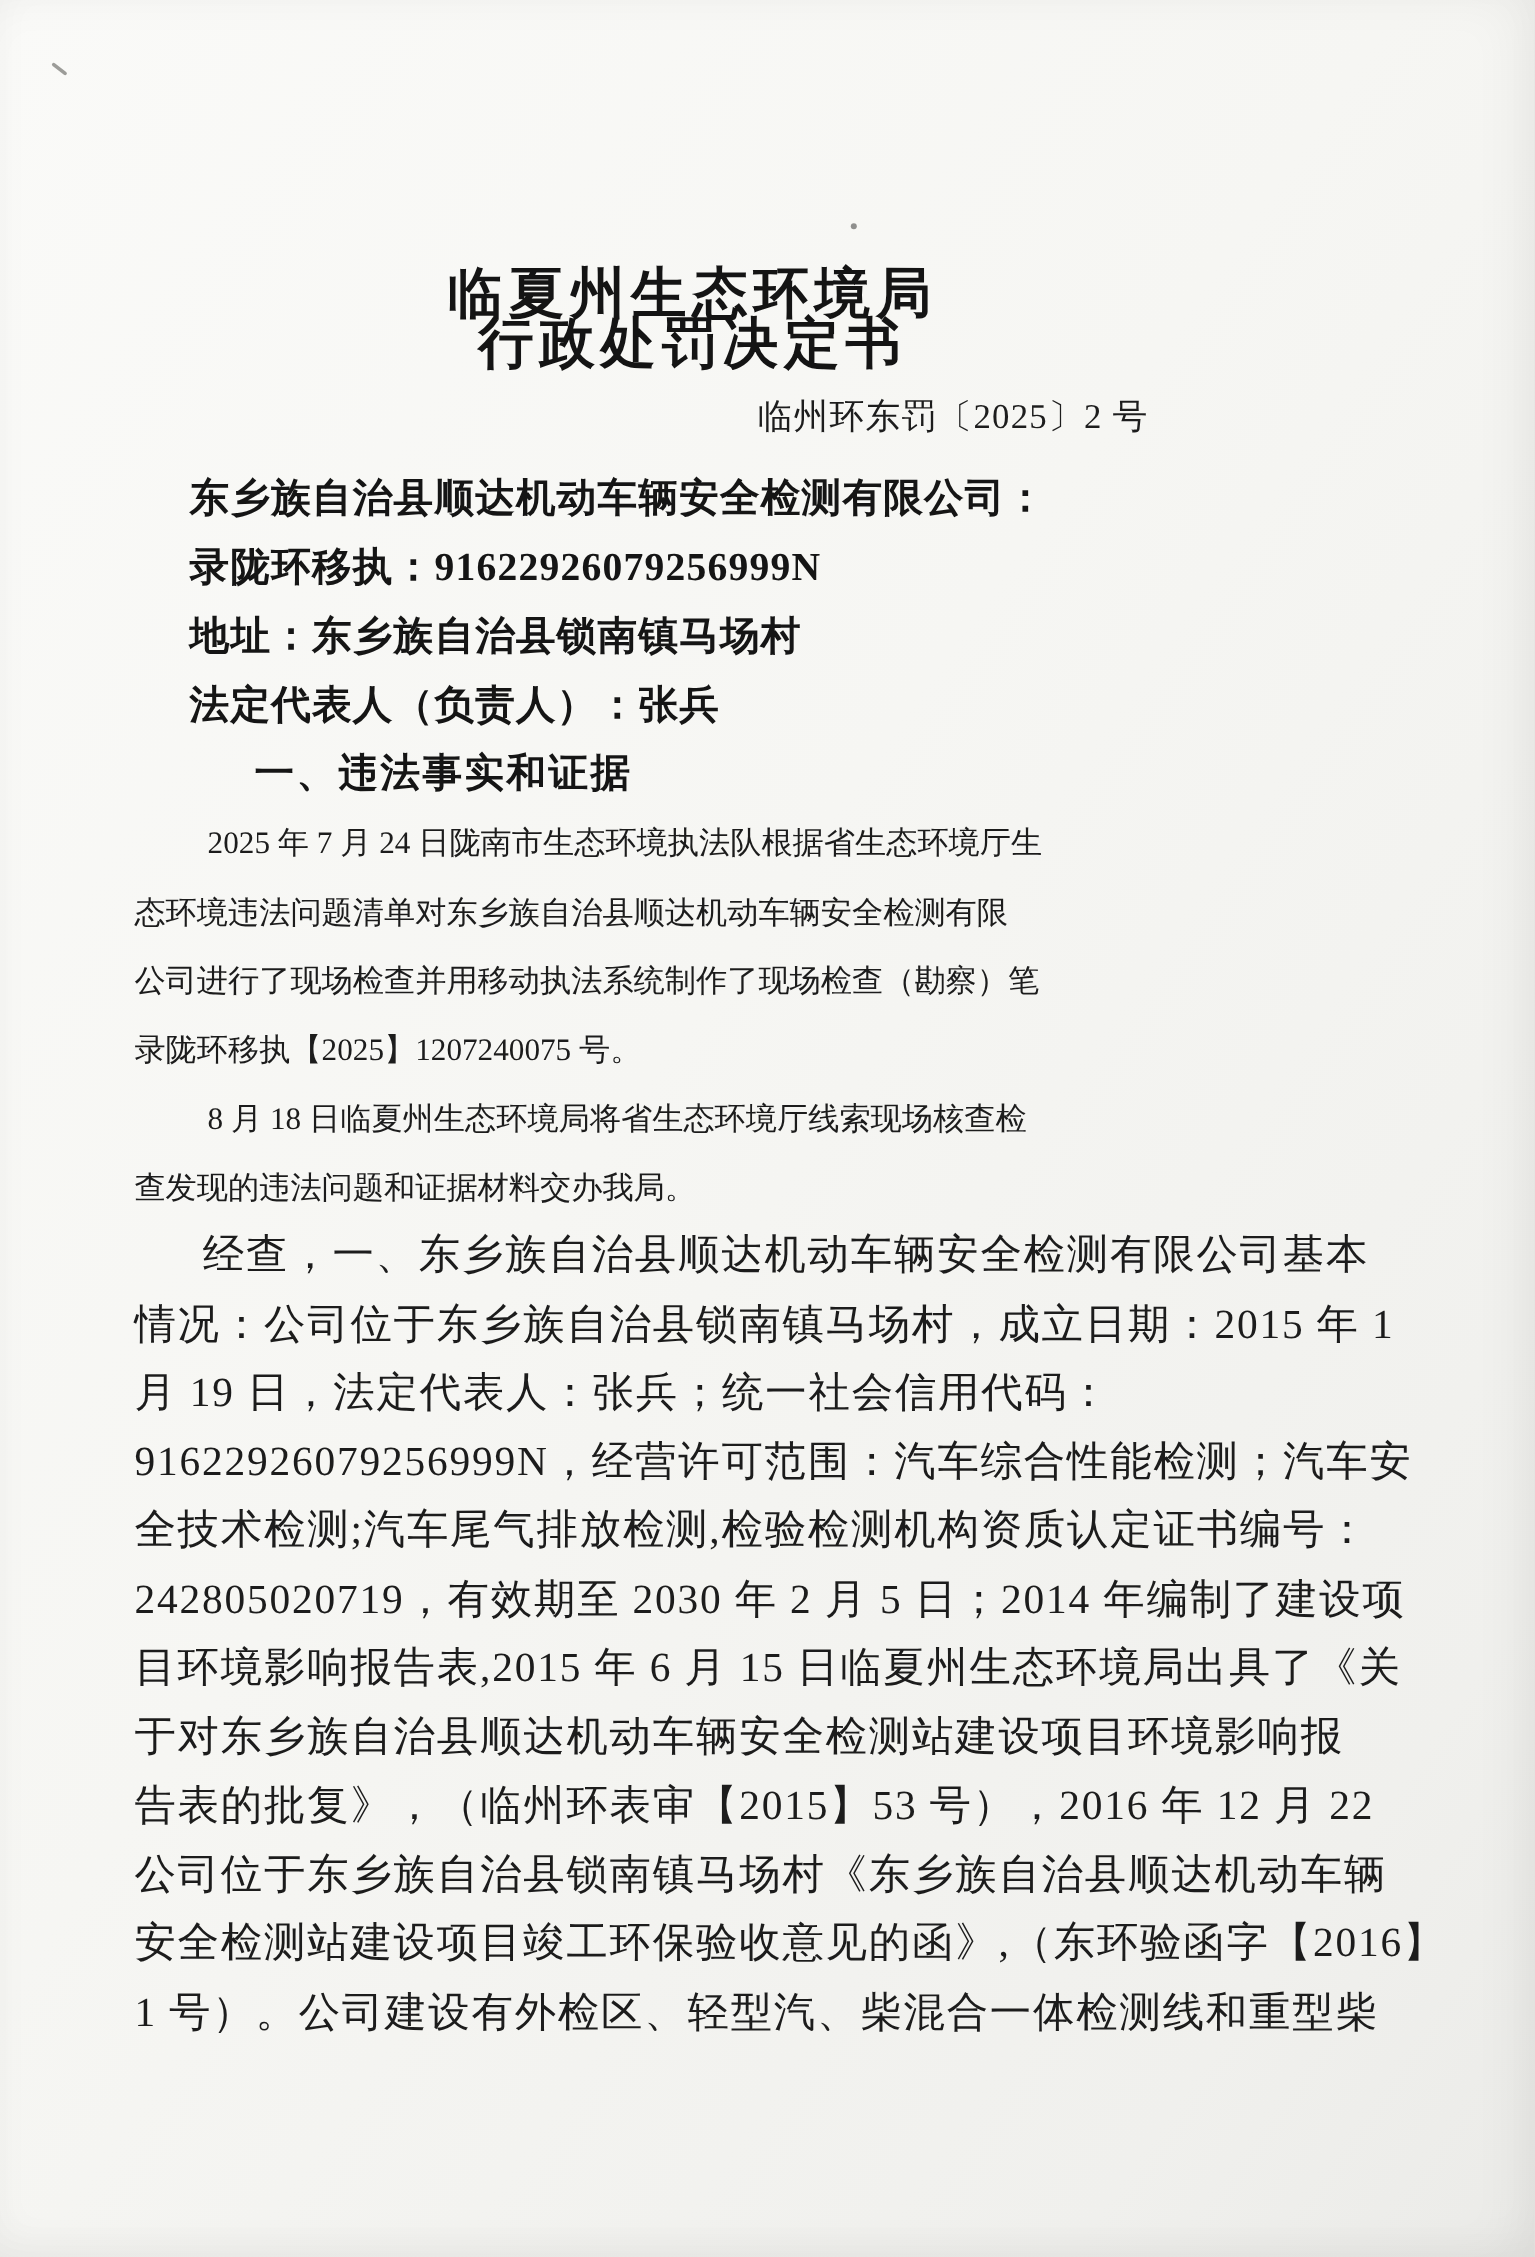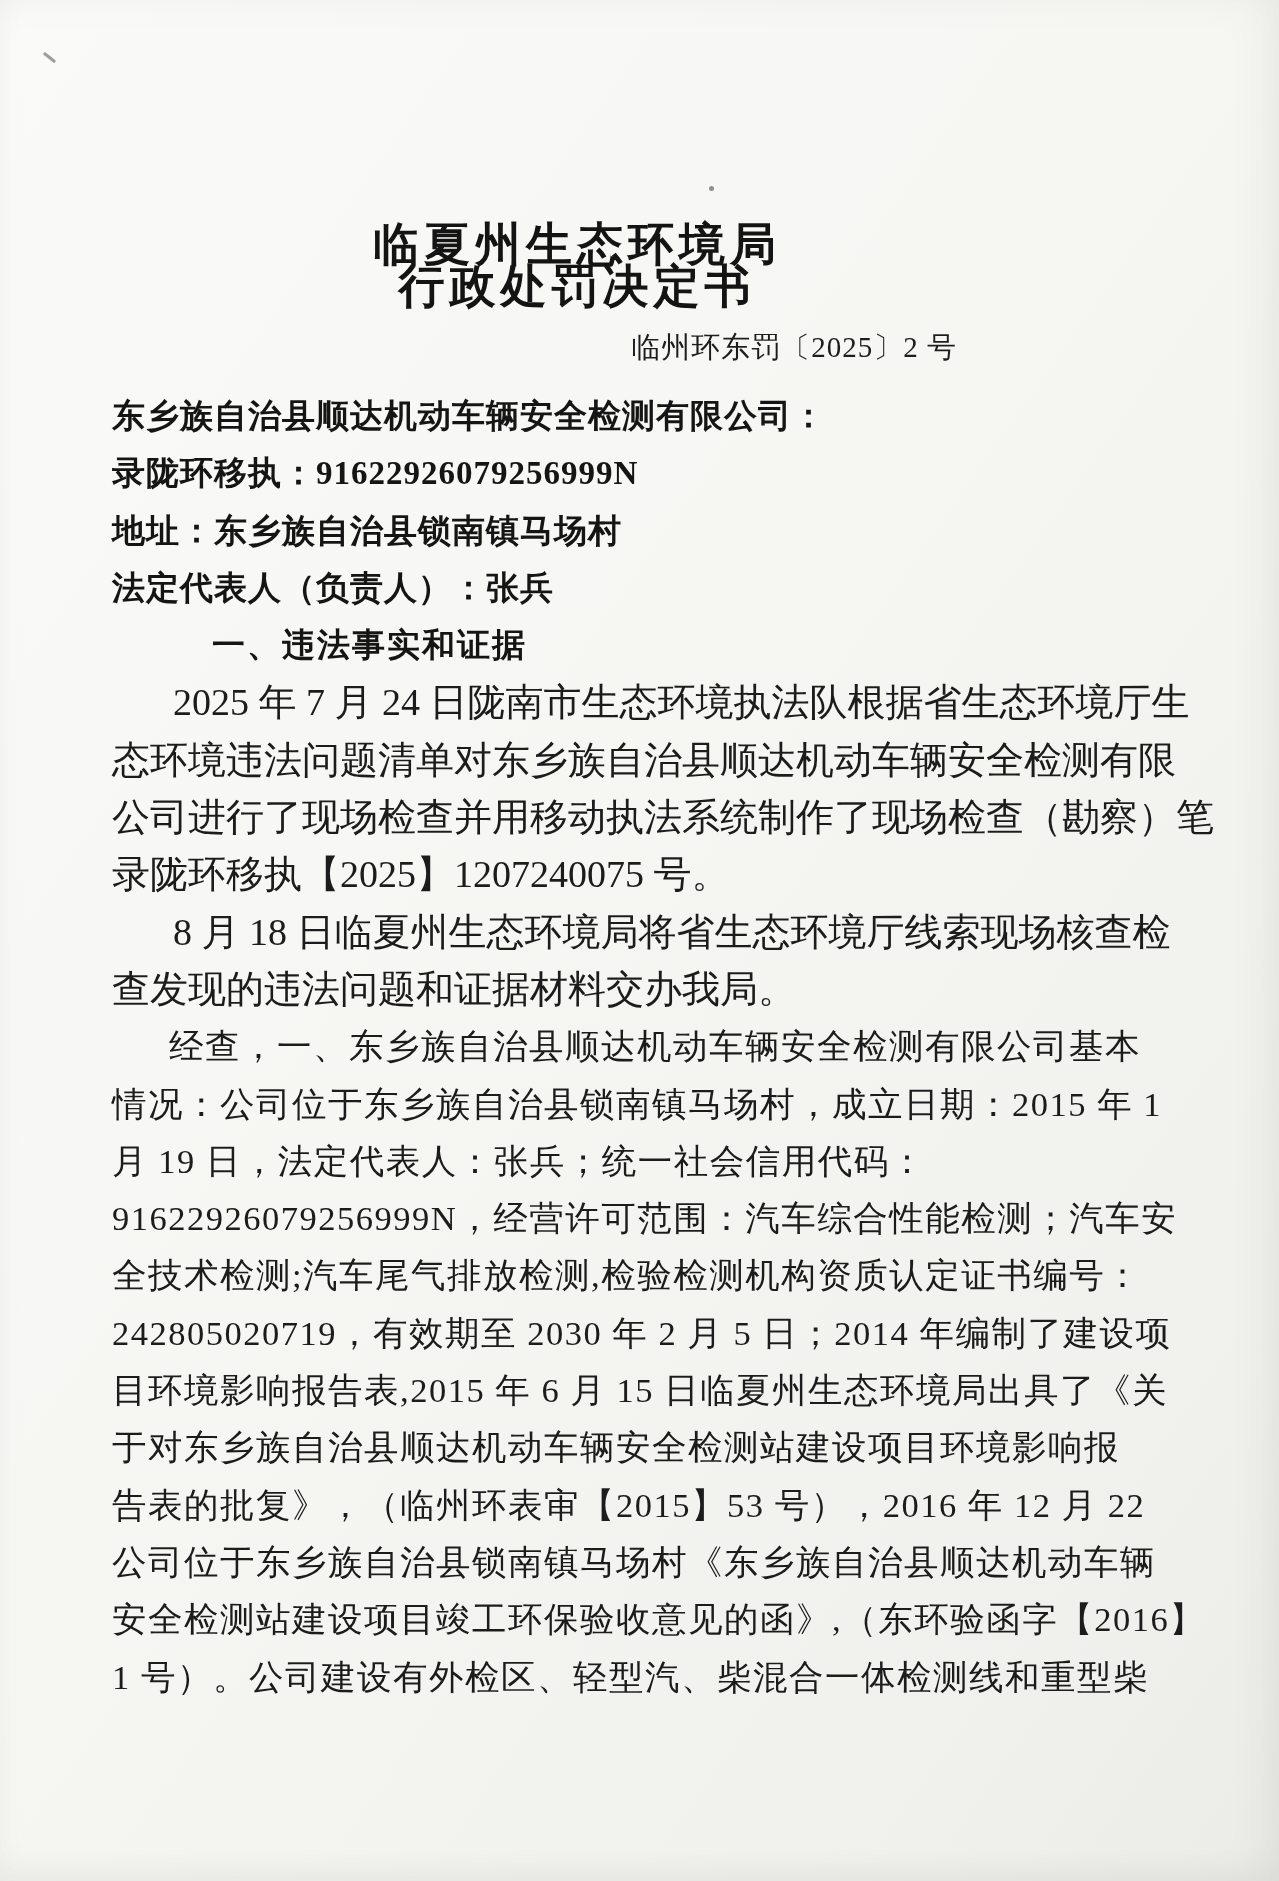--- a/index.html
+++ b/index.html
@@ -33,23 +33,23 @@
     position:absolute;top:328px;left:112px;width:845px;
     text-align:right;font-size:29px;letter-spacing:1px;
     white-space:nowrap;color:#1d1d1d;
   }
   .body-text{
     position:absolute;top:388px;left:112px;width:1060px;
   }
   .line{
     height:57.3px;line-height:57.3px;white-space:nowrap;color:#1c1c1c;
   }
-  .info-line{font-size:33px;font-weight:bold;letter-spacing:1px;color:#151515;}
+  .info-line{font-size:33px;font-weight:bold;letter-spacing:1px;color:#151515;margin-left:46px;}
   .heading-line{font-size:33px;font-weight:bold;letter-spacing:2px;text-indent:100px;color:#151515;}
-  .zone-a{font-size:38px;}
+  .zone-a{font-size:26px;}
   .zone-b{font-size:34.5px;letter-spacing:1.5px;}
   .indent-a{text-indent:61px;}
   .indent-b{text-indent:57px;}
 </style>
 </head>
 <body>
 
 <div class="page">
 
   <div class="artifact-dash"></div>

